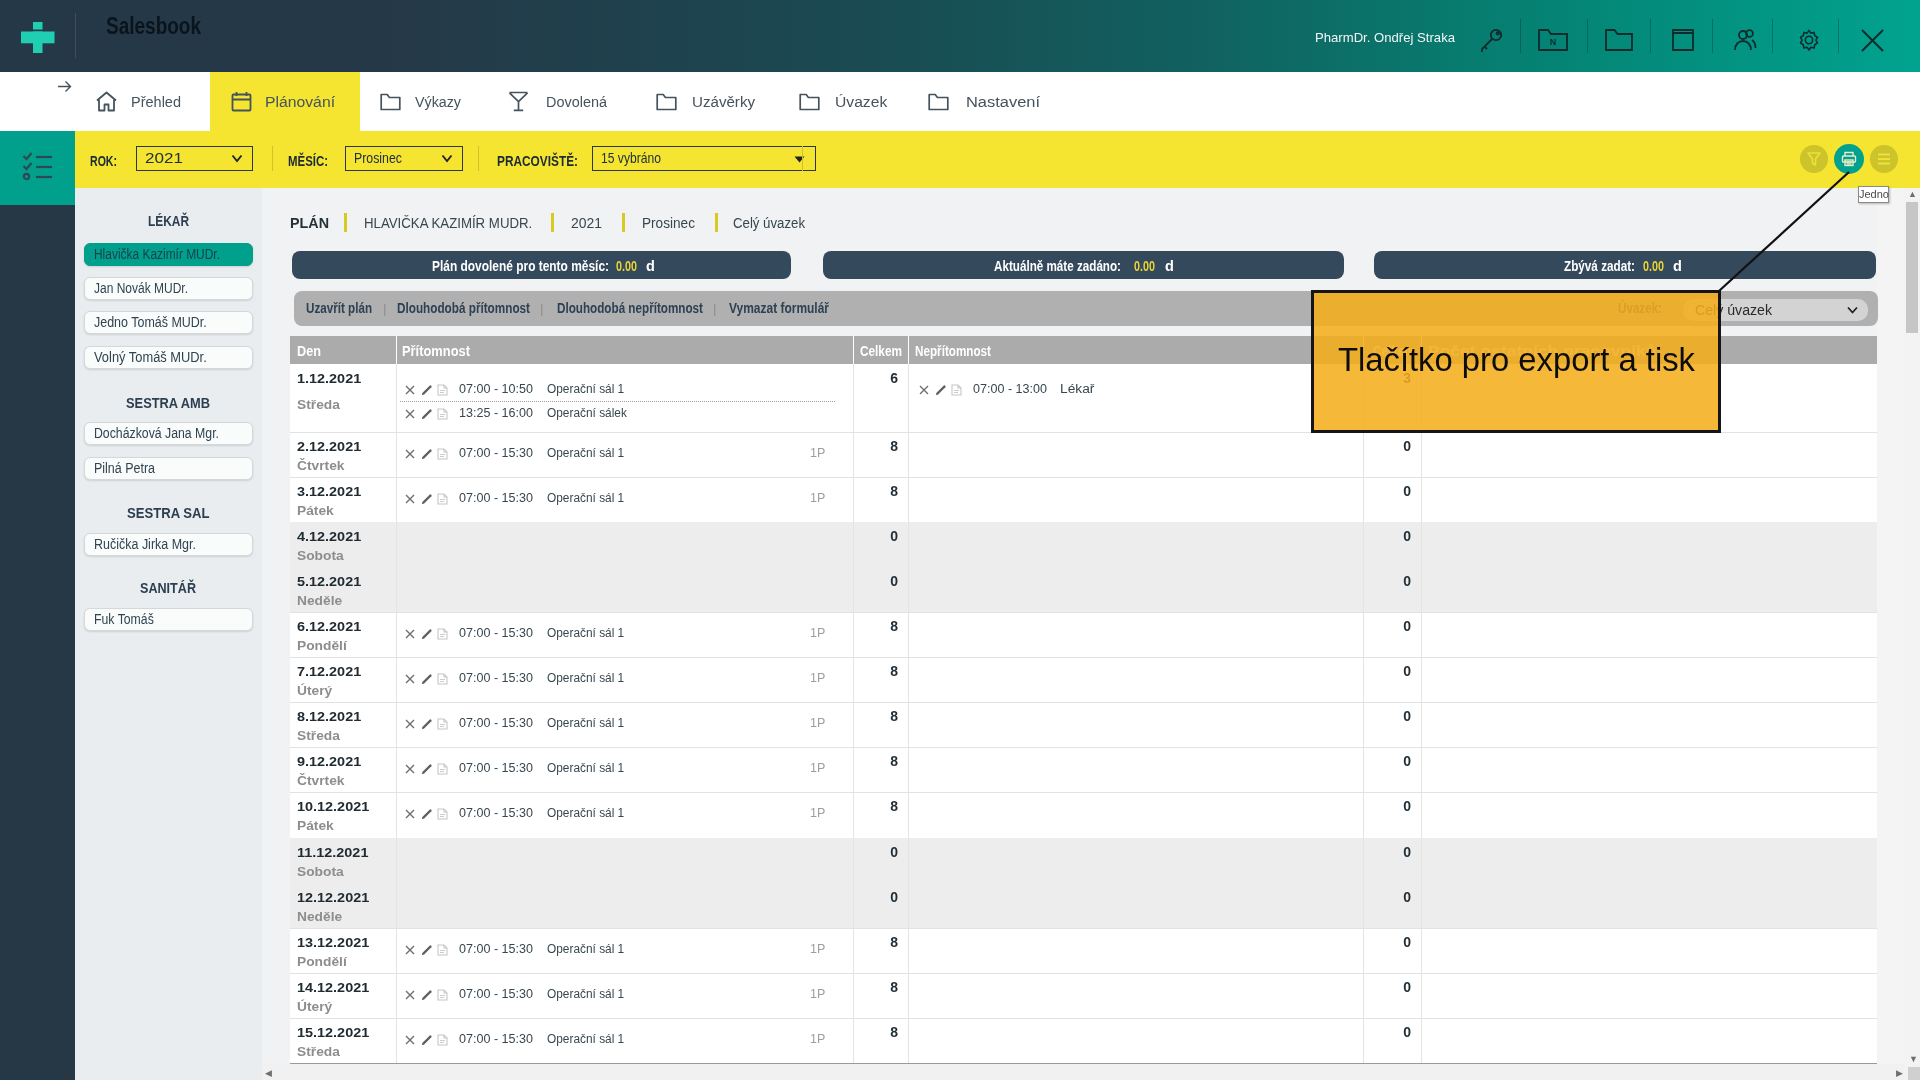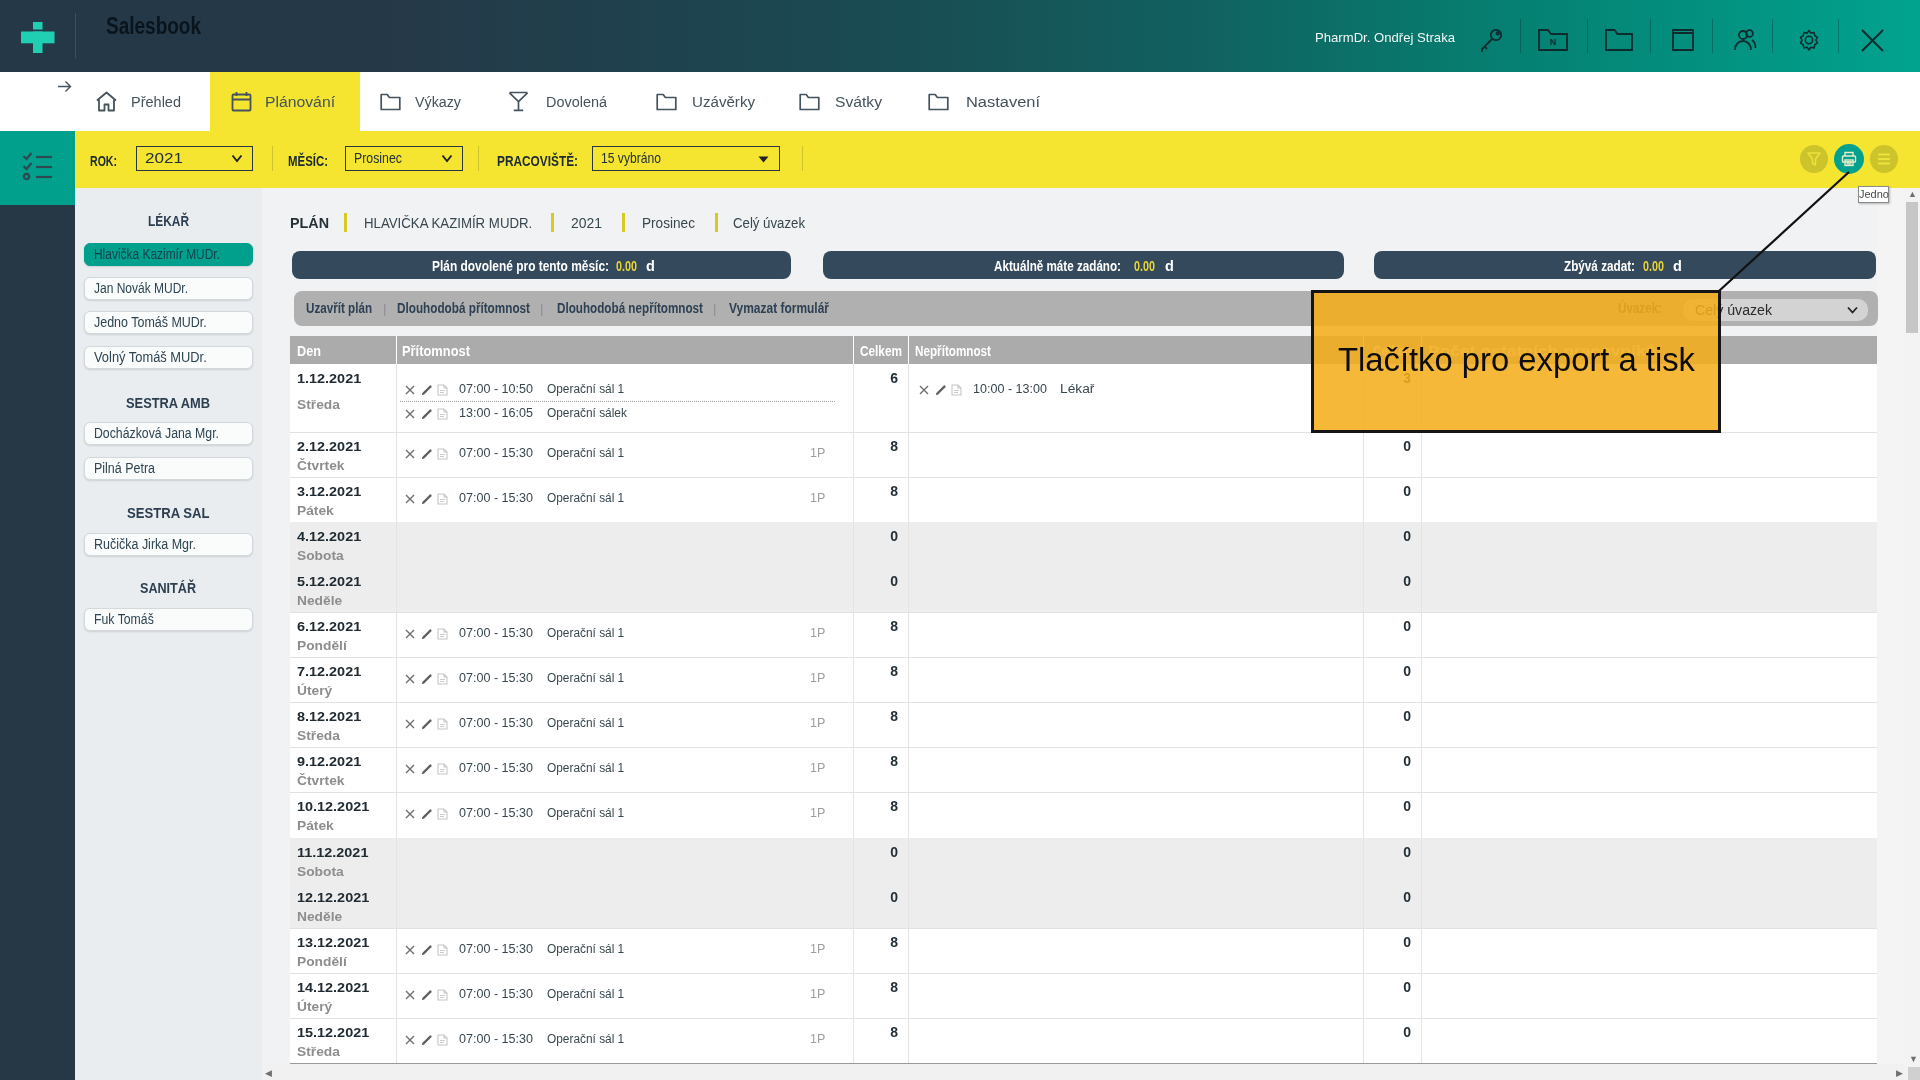--- a/index.html
+++ b/index.html
@@ -109,21 +109,21 @@
     <path d="M1 6.5 h12 M8.5 1.5 L13.5 6.5 L8.5 11.5" stroke="#44535c" stroke-width="1.4" fill="none"></path>
   </svg>
 <svg class="abs" style="left:95px;top:91px" width="23" height="21" viewBox="0 0 23 21">
     <path d="M2 9.5 L11.5 1.5 L21 9.5 M4 8 V19.5 h5.5 v-6 h4 v6 H19 V8" stroke="#44535c" stroke-width="1.8" fill="none" stroke-linejoin="round"></path>
   </svg>
 <div class="tab-label fit" style="left:131px;transform:scaleX(0.9359)">Přehled</div>
 <div class="tab-label fit" style="left:265px;transform:scaleX(1.0154)">Plánování</div>
 <div class="tab-label fit" style="left:415px;transform:scaleX(0.9208)">Výkazy</div>
 <div class="tab-label fit" style="left:546px;transform:scaleX(0.9315)">Dovolená</div>
 <div class="tab-label fit" style="left:692px;transform:scaleX(0.9753)">Uzávěrky</div>
-<div class="tab-label fit" style="left:835px;transform:scaleX(1.0104)">Svátky</div>
+<div class="tab-label fit" style="left:835px;transform:scaleX(1.0104)">Úvazek</div>
 <div class="tab-label fit" style="left:966px;transform:scaleX(1.0604)">Nastavení</div>
 <svg class="abs" style="left:231px;top:91px" width="21" height="21" viewBox="0 0 21 21">
     <g stroke="#44535c" stroke-width="1.8" fill="none">
       <rect x="1.5" y="3.5" width="18" height="16" rx="1"></rect>
       <path d="M1.5 8.5 h18 M5.5 1 v4 M15.5 1 v4"></path>
     </g>
   </svg>
 <svg class="abs" style="left:380px;top:93px" width="21" height="18" viewBox="0 0 21 18">
     <path d="M1.2 16.5 V1.5 h6 l2.2 3 h10.4 v12 z" stroke="#44535c" stroke-width="1.7" fill="none" stroke-linejoin="round"></path>
   </svg>
@@ -155,21 +155,21 @@
 <div class="ysel" style="left:136px;width:117px"><span class="fit" style="display:inline-block;margin-left:8px;transform:scaleX(1.1388)">2021</span><svg style="position:absolute;right:9px;top:7px" width="12" height="9" viewBox="0 0 12 9">
       <path d="M1.5 1.5 L6 7 L10.5 1.5" stroke="#222" stroke-width="1.9" fill="none"></path>
     </svg></div>
 <div class="ysep" style="left:272px"></div>
 <div class="ylab fit" style="left:288px;transform:scaleX(0.7619)">MĚSÍC:</div>
 <div class="ysel" style="left:345px;width:118px"><span class="fit" style="display:inline-block;margin-left:8px;transform:scaleX(0.8225)">Prosinec</span><svg style="position:absolute;right:9px;top:7px" width="12" height="9" viewBox="0 0 12 9">
       <path d="M1.5 1.5 L6 7 L10.5 1.5" stroke="#222" stroke-width="1.9" fill="none"></path>
     </svg></div>
 <div class="ysep" style="left:478px"></div>
 <div class="ylab fit" style="left:497px;transform:scaleX(0.7902)">PRACOVIŠTĚ:</div>
-<div class="ysel" style="left:592px;width:188px"><span class="fit" style="display:inline-block;margin-left:8px;transform:scaleX(0.8084)">15 vybráno</span><svg style="position:absolute;right:10px;top:9px" width="11" height="7" viewBox="0 0 11 7">
+<div class="ysel" style="left:592px;width:224px"><span class="fit" style="display:inline-block;margin-left:8px;transform:scaleX(0.8084)">15 vybráno</span><svg style="position:absolute;right:10px;top:9px" width="11" height="7" viewBox="0 0 11 7">
       <path d="M0.5 0.5 h10 L5.5 6.5 z" fill="#222"></path>
     </svg></div>
 <div class="ysep" style="left:802px"></div>
 <div class="ycirc" style="left:1800px;background:#cdc32b"></div>
 <svg class="abs" style="left:1807px;top:152px" width="14" height="14" viewBox="0 0 14 14">
     <path d="M1 1 h12 L8.5 7 v6 l-3 -1.8 V7 z" stroke="#ece23c" stroke-width="1.6" fill="none" stroke-linejoin="round"></path>
   </svg>
 <div class="ycirc" style="left:1834px;top:144px;width:30px;height:30px;background:#00a18f"></div>
 <svg class="abs" style="left:1841px;top:151px" width="16" height="16" viewBox="0 0 16 16">
     <g stroke="#e8ecc8" stroke-width="1.4" fill="none">
@@ -264,35 +264,35 @@
     <path d="M1 1 L9 9 M9 1 L1 9" stroke="#6f6f6f" stroke-width="1.4" fill="none"></path>
   </svg>
 <svg class="abs" style="left:421px;top:408px" width="12" height="12" viewBox="0 0 12 12">
     <path d="M1.3 9.1 L1 11 L2.9 10.7 L10.4 3.2 A1.15 1.15 0 0 0 8.8 1.6 Z" fill="#606060"></path>
   </svg>
 <svg class="abs" style="left:437px;top:408px" width="11" height="12" viewBox="0 0 11 12">
     <path d="M1 1 h6 l3 3 v7 h-9 z" fill="none" stroke="#c6c6c6" stroke-width="1.1"></path>
     <path d="M7 1 v3 h3" fill="none" stroke="#c6c6c6" stroke-width="1.1"></path>
     <path d="M3 6.5 h5 M3 8.5 h4" stroke="#c6c6c6" stroke-width="0.9"></path>
   </svg>
-<div class="etime fit" style="left:459px;top:406px;transform:scaleX(1.004)">13:00 - 16:05</div>
+<div class="etime fit" style="left:459px;top:406px;transform:scaleX(1.004)">13:25 - 16:00</div>
 <div class="eplace fit" style="left:547px;top:406px;transform:scaleX(0.95)">Operační sálek</div>
 <div class="cval" style="left:853px;top:370px;width:45px">6</div>
 <svg class="abs" style="left:919px;top:385px" width="10" height="10" viewBox="0 0 10 10">
     <path d="M1 1 L9 9 M9 1 L1 9" stroke="#6f6f6f" stroke-width="1.4" fill="none"></path>
   </svg>
 <svg class="abs" style="left:935px;top:384px" width="12" height="12" viewBox="0 0 12 12">
     <path d="M1.3 9.1 L1 11 L2.9 10.7 L10.4 3.2 A1.15 1.15 0 0 0 8.8 1.6 Z" fill="#606060"></path>
   </svg>
 <svg class="abs" style="left:951px;top:384px" width="11" height="12" viewBox="0 0 11 12">
     <path d="M1 1 h6 l3 3 v7 h-9 z" fill="none" stroke="#c6c6c6" stroke-width="1.1"></path>
     <path d="M7 1 v3 h3" fill="none" stroke="#c6c6c6" stroke-width="1.1"></path>
     <path d="M3 6.5 h5 M3 8.5 h4" stroke="#c6c6c6" stroke-width="0.9"></path>
   </svg>
-<div class="etime fit" style="left:973px;top:382px;transform:scaleX(1.004)">10:00 - 13:00</div>
+<div class="etime fit" style="left:973px;top:382px;transform:scaleX(1.004)">07:00 - 13:00</div>
 <div class="eplace fit" style="left:1060px;top:382px;transform:scaleX(1.1)">Lékař</div>
 <div class="cval" style="left:1363px;top:370px;width:48px">3</div>
 <div class="abs" style="left:290px;top:432px;width:1587px;height:1px;background:#e2e2e2"></div>
 <div class="date fit" style="left:297px;top:439px;transform:scaleX(1.11)">2.12.2021</div>
 <div class="wday fit" style="left:297px;top:458px;transform:scaleX(1.06)">Čtvrtek</div>
 <svg class="abs" style="left:405px;top:449px" width="10" height="10" viewBox="0 0 10 10">
     <path d="M1 1 L9 9 M9 1 L1 9" stroke="#6f6f6f" stroke-width="1.4" fill="none"></path>
   </svg>
 <svg class="abs" style="left:421px;top:448px" width="12" height="12" viewBox="0 0 12 12">
     <path d="M1.3 9.1 L1 11 L2.9 10.7 L10.4 3.2 A1.15 1.15 0 0 0 8.8 1.6 Z" fill="#606060"></path>

